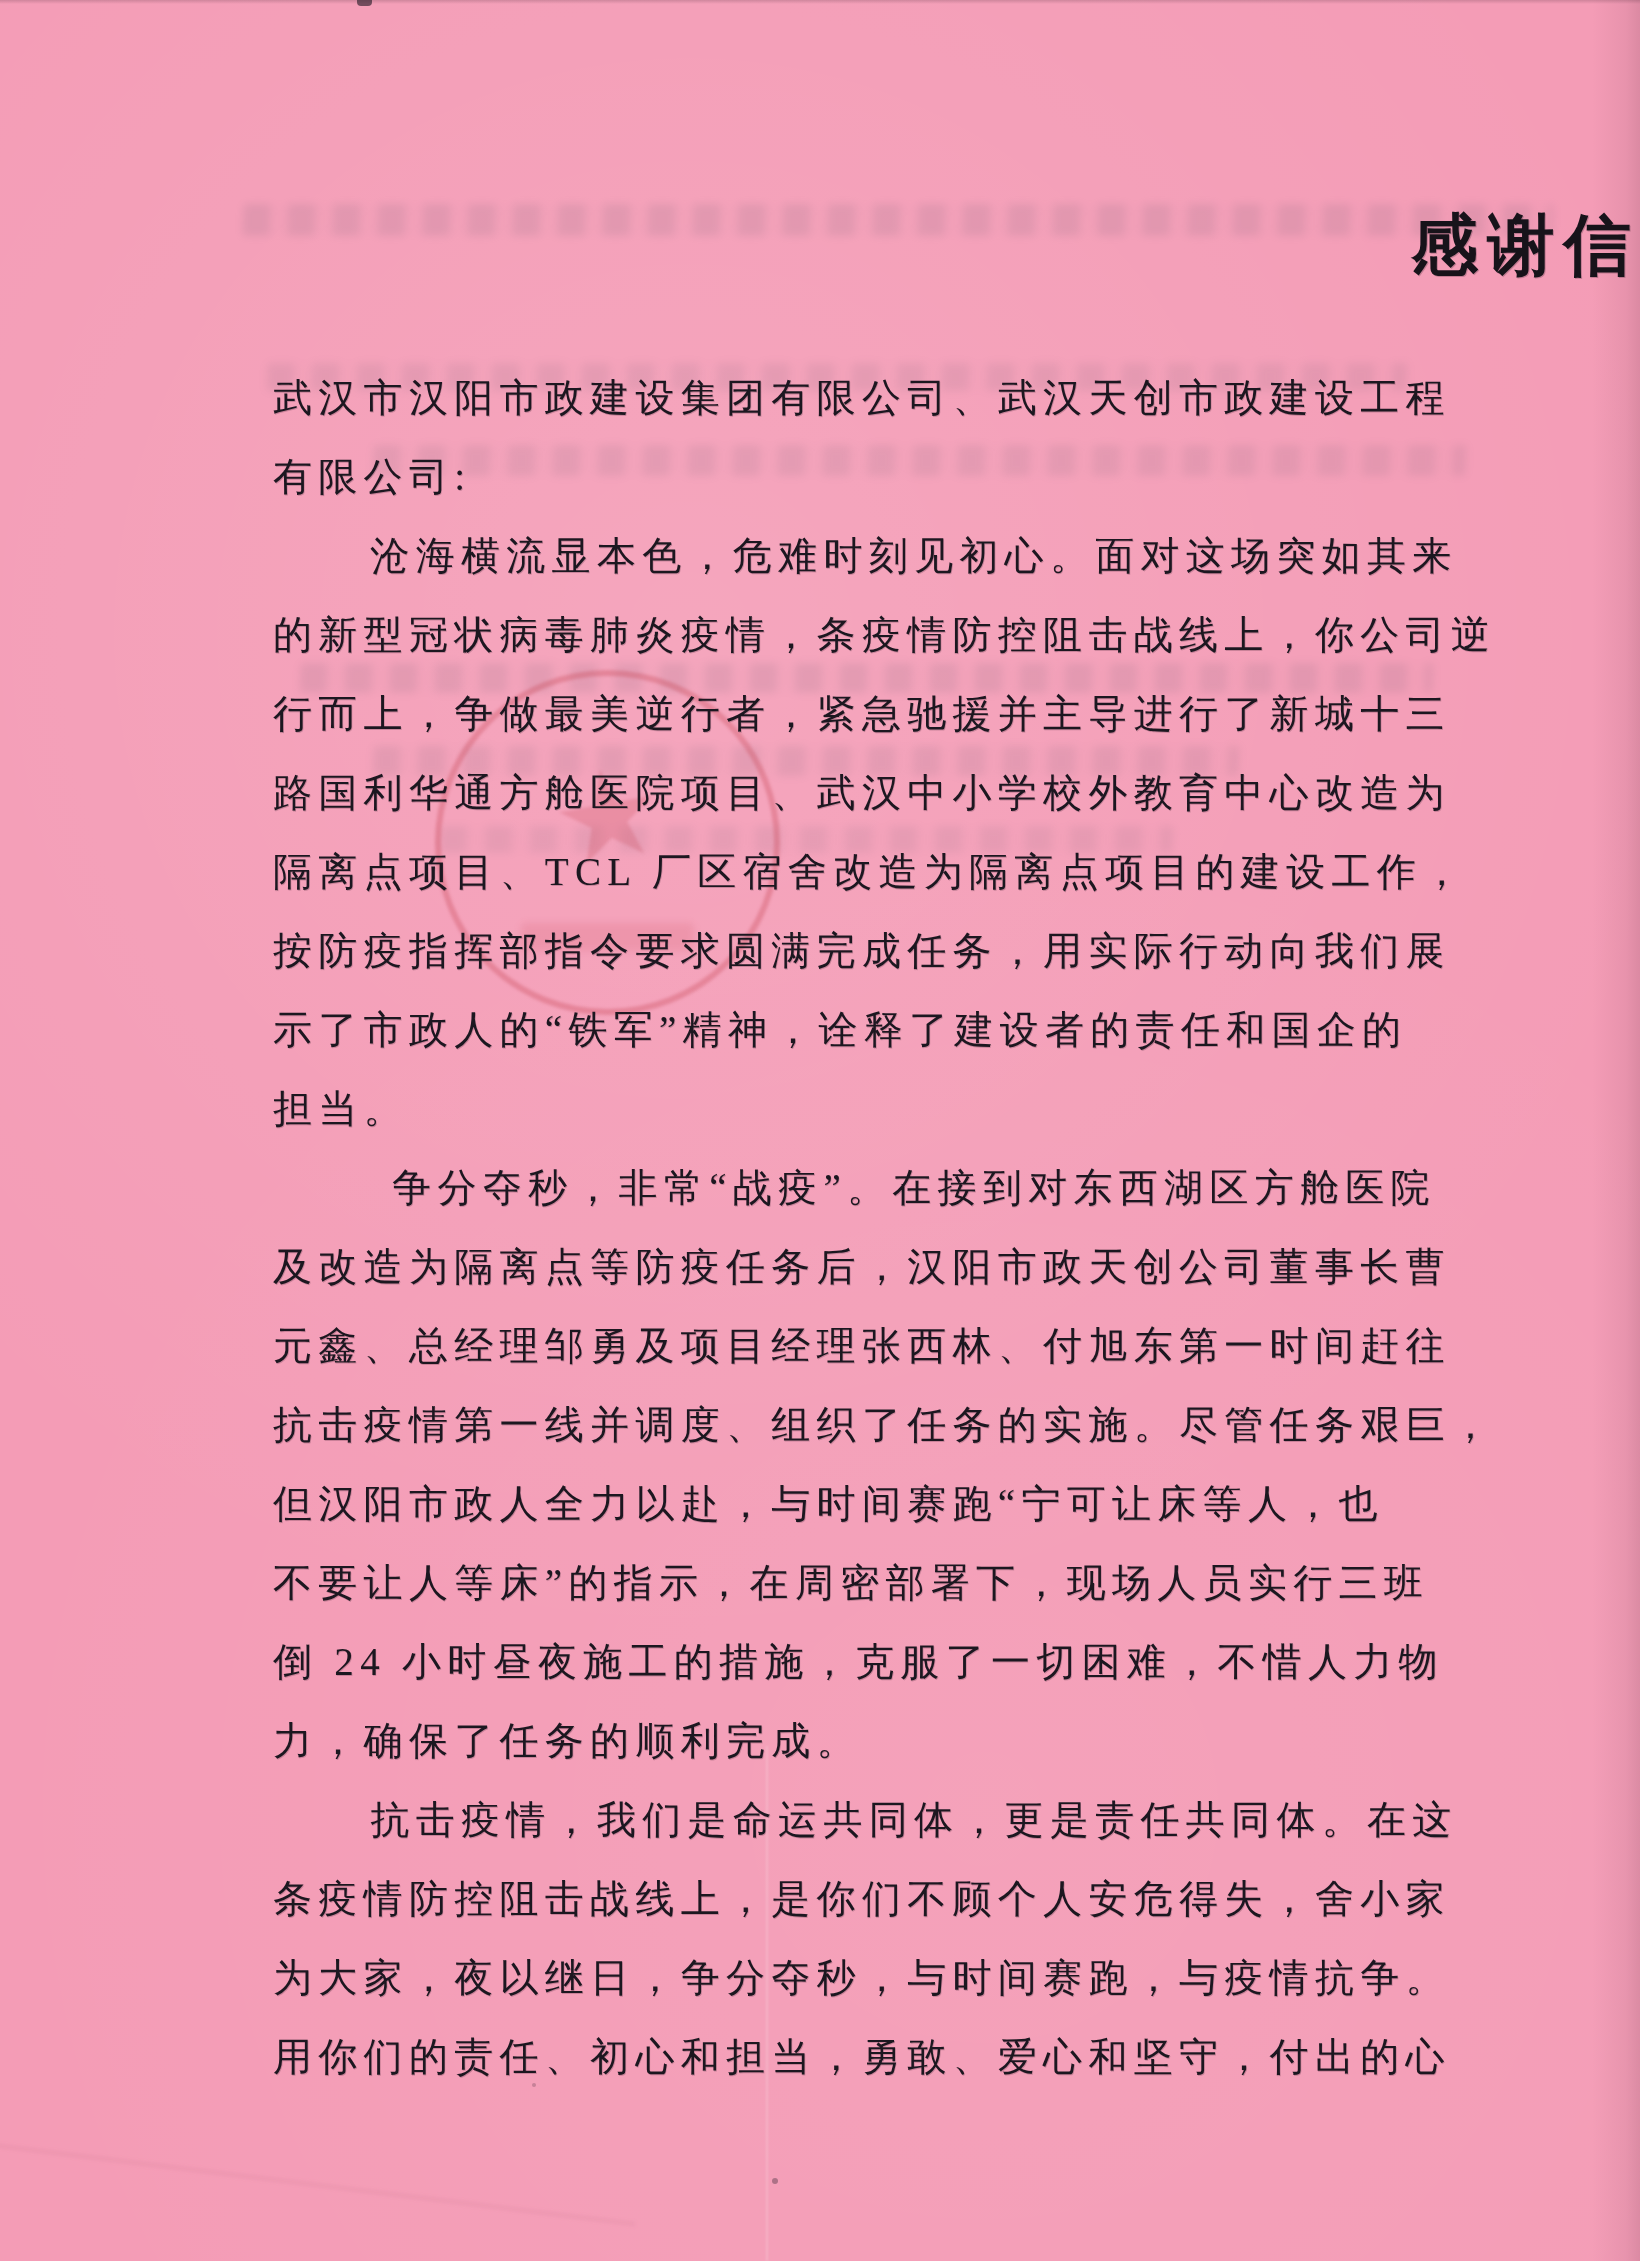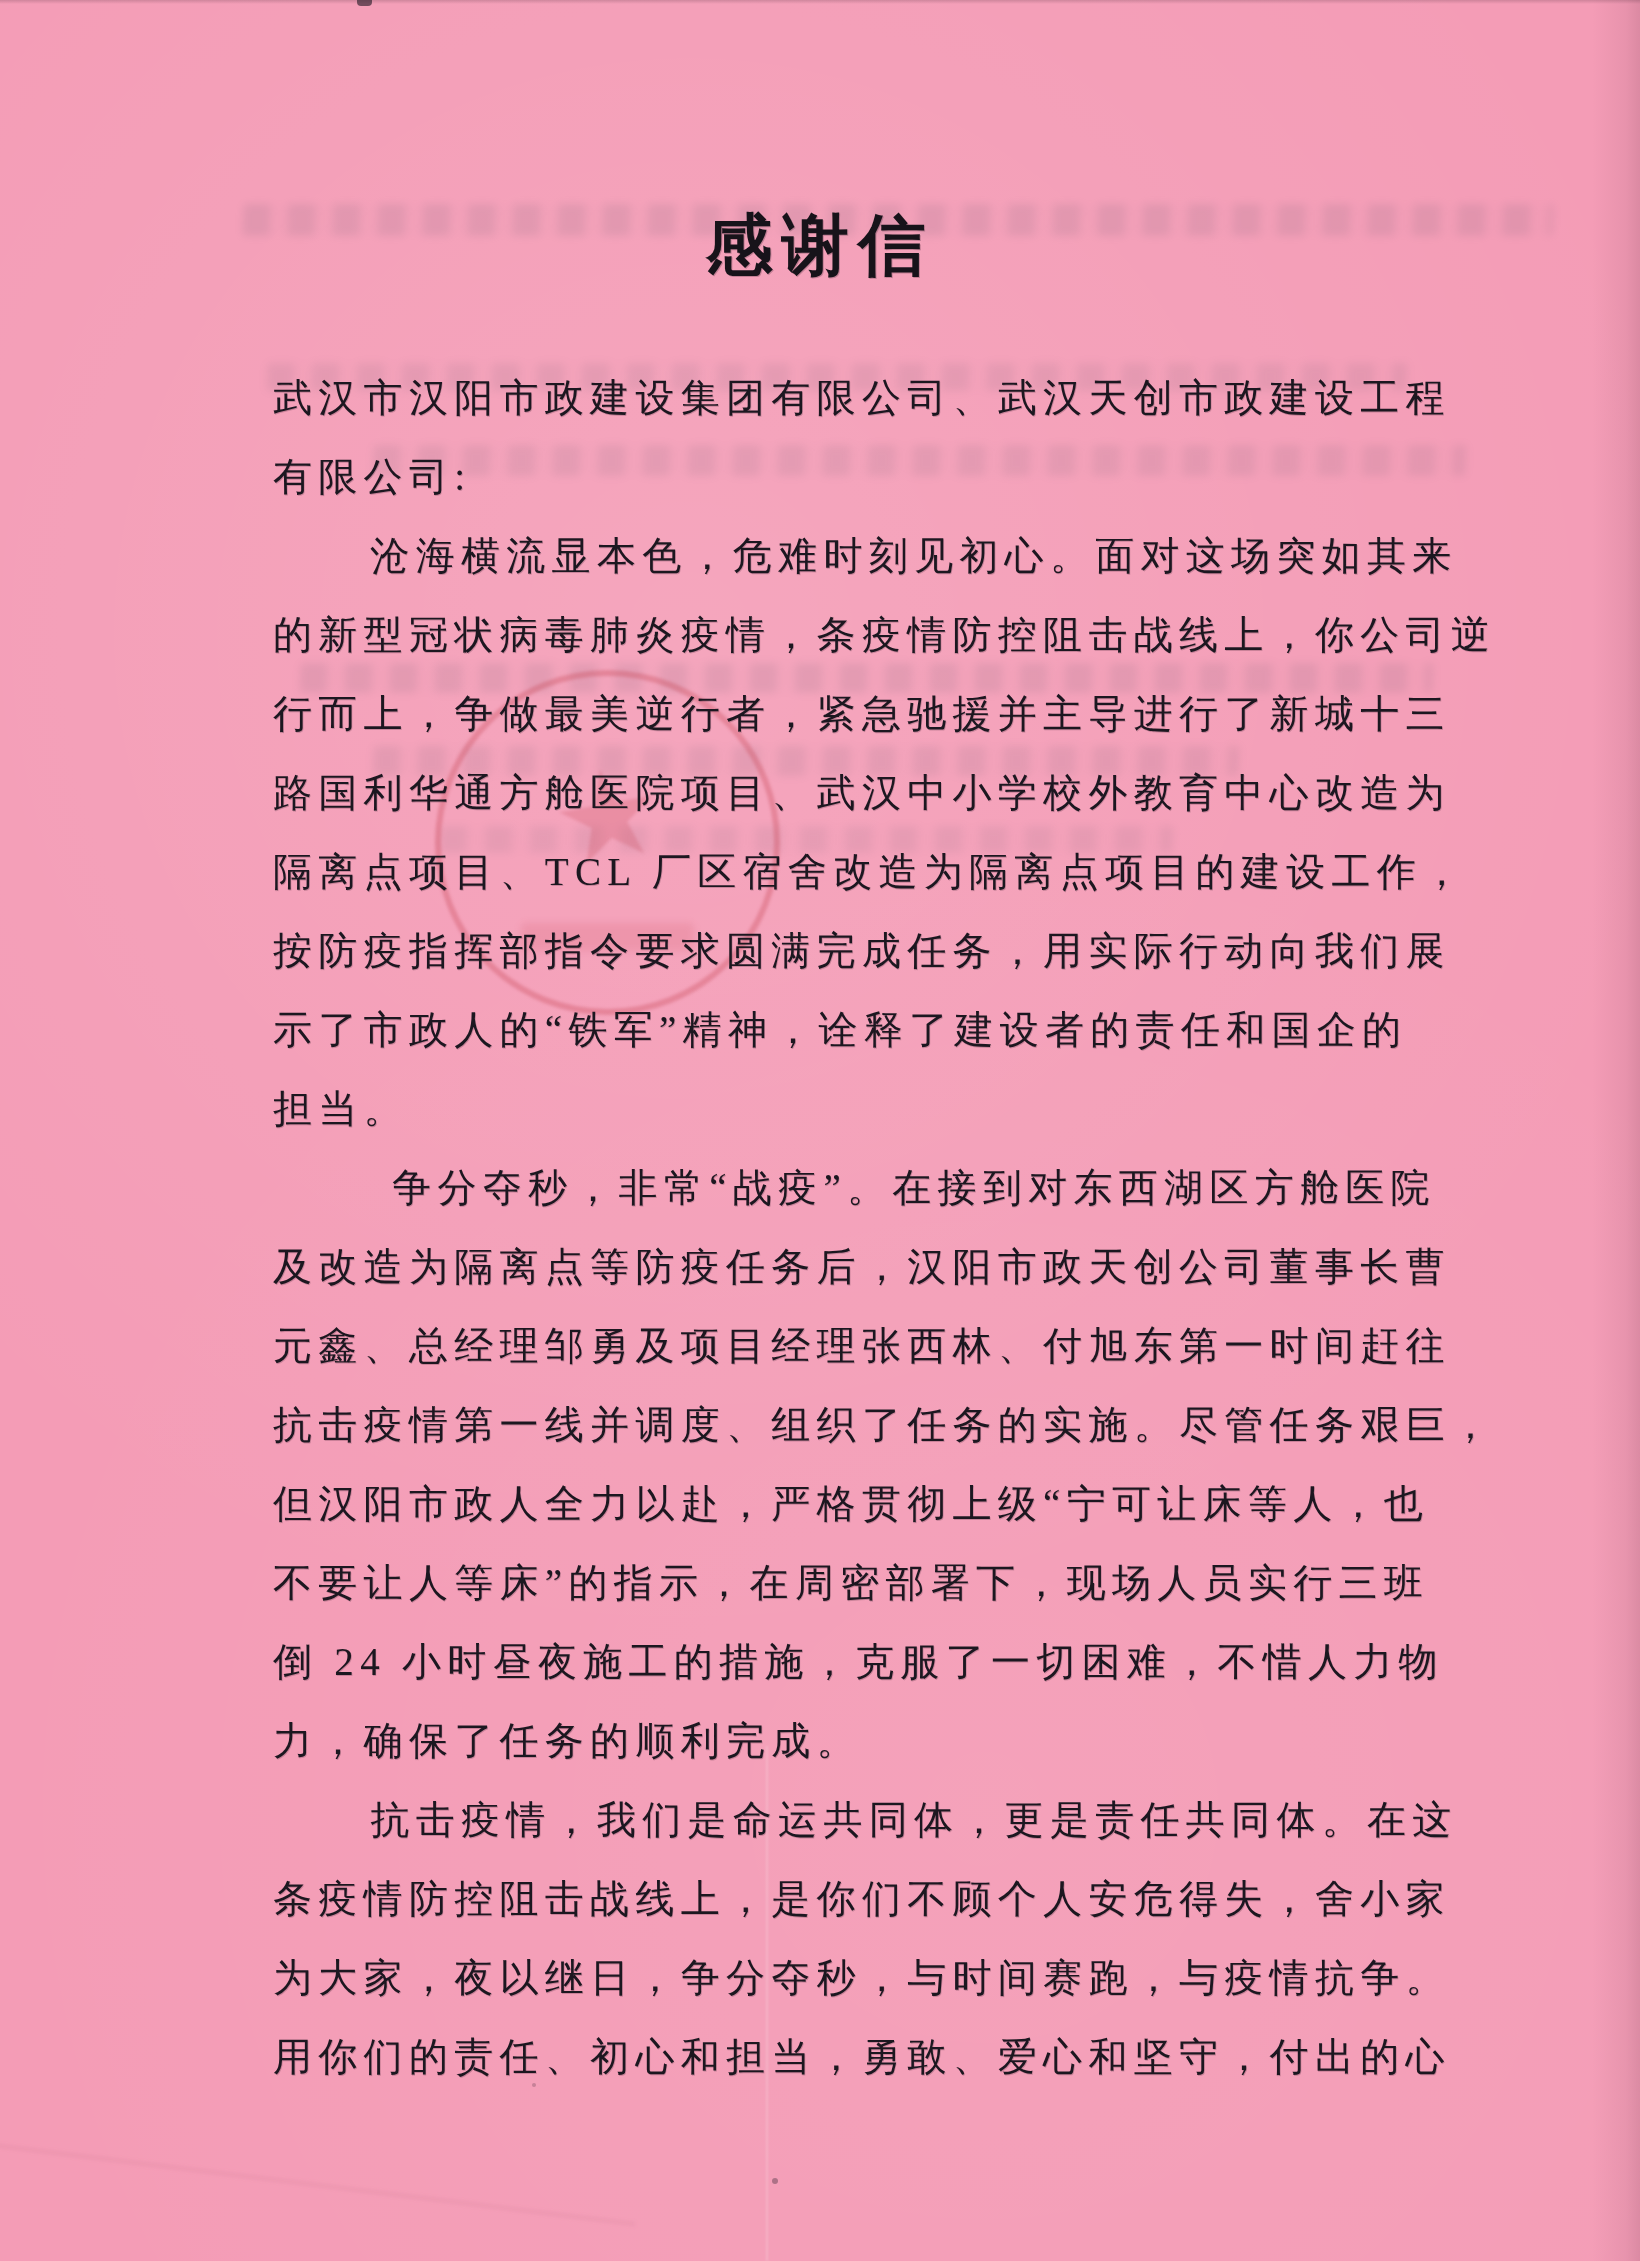--- a/index.html
+++ b/index.html
@@ -64,21 +64,21 @@
     font-size:123px; line-height:1; color: rgba(196,64,77,0.22);
     font-family: "DejaVu Sans", sans-serif;
   }
   .seal-smudge {
     position:absolute; left:80px; top:247px; width:173px; height:28px;
     background: rgba(196,64,77,0.14); filter: blur(3.3px); border-radius:5.3px;
   }
   
   .title {
     position:absolute; top:208px; left:0; width:100%;
-    text-align:center;
+    text-align:right;
     font-family: "Liberation Sans", "DejaVu Sans", sans-serif;
     font-weight:700;
     font-size:67px; letter-spacing:9.3px; line-height:1.1;
     color:#17131a;
     text-shadow: 1px 1px 0 rgba(70,40,55,0.28);
   }
   .letter-body {
     position:absolute; left:235px; top:358px; width:1193px;
     font-size:39px; letter-spacing:6.3px;
     color:#1c1720;
@@ -129,21 +129,21 @@
     <div class="tline">路国利华通方舱医院项目、武汉中小学校外教育中心改造为</div>
     <div class="tline">隔离点项目、TCL 厂区宿舍改造为隔离点项目的建设工作，</div>
     <div class="tline">按防疫指挥部指令要求圆满完成任务，用实际行动向我们展</div>
     <div class="tline">示了市政人的“铁军”精神，诠释了建设者的责任和国企的</div>
     <div class="tline">担当。</div>
 
     <div class="tline indent">争分夺秒，非常“战疫”。在接到对东西湖区方舱医院</div>
     <div class="tline">及改造为隔离点等防疫任务后，汉阳市政天创公司董事长曹</div>
     <div class="tline">元鑫、总经理邹勇及项目经理张西林、付旭东第一时间赶往</div>
     <div class="tline">抗击疫情第一线并调度、组织了任务的实施。尽管任务艰巨，</div>
-    <div class="tline">但汉阳市政人全力以赴，严格贯彻上级“宁可让床等人，也</div>
+    <div class="tline">但汉阳市政人全力以赴，与时间赛跑“宁可让床等人，也</div>
     <div class="tline">不要让人等床”的指示，在周密部署下，现场人员实行三班</div>
     <div class="tline">倒 24 小时昼夜施工的措施，克服了一切困难，不惜人力物</div>
     <div class="tline">力，确保了任务的顺利完成。</div>
 
     <div class="tline indent">抗击疫情，我们是命运共同体，更是责任共同体。在这</div>
     <div class="tline">条疫情防控阻击战线上，是你们不顾个人安危得失，舍小家</div>
     <div class="tline">为大家，夜以继日，争分夺秒，与时间赛跑，与疫情抗争。</div>
     <div class="tline">用你们的责任、初心和担当，勇敢、爱心和坚守，付出的心</div>
   </div>
 

